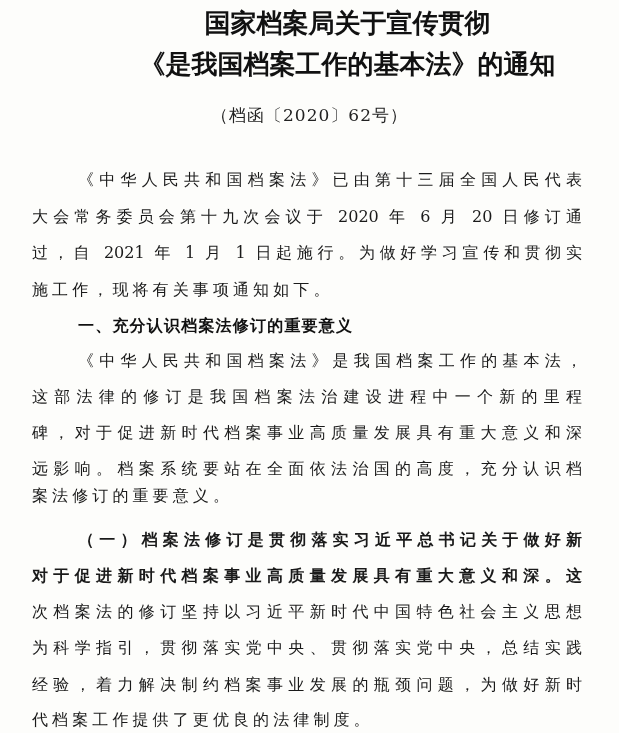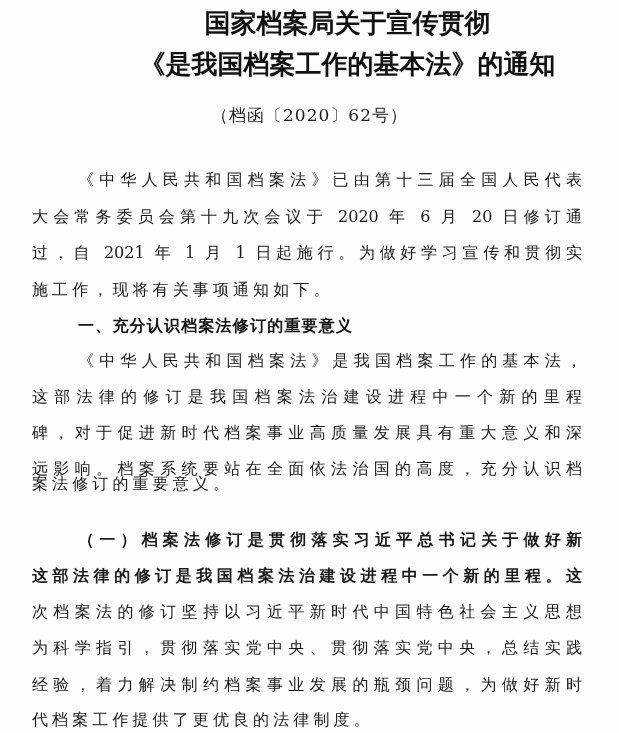--- a/index.html
+++ b/index.html
@@ -49,21 +49,21 @@
   <div class="line justify" style="top:205px">大会常务委员会第十九次会议于 2020 年 6 月 20 日修订通</div>
   <div class="line justify" style="top:241px">过，自 2021 年 1 月 1 日起施行。为做好学习宣传和贯彻实</div>
   <div class="line" style="top:278px">施工作，现将有关事项通知如下。</div>
 
   <div class="line heading" style="top:314px">一、充分认识档案法修订的重要意义</div>
 
   <div class="line indent justify" style="top:349px">《中华人民共和国档案法》是我国档案工作的基本法，</div>
   <div class="line justify" style="top:385px">这部法律的修订是我国档案法治建设进程中一个新的里程</div>
   <div class="line justify" style="top:421px">碑，对于促进新时代档案事业高质量发展具有重大意义和深</div>
   <div class="line justify" style="top:457px">远影响。档案系统要站在全面依法治国的高度，充分认识档</div>
-  <div class="line" style="top:472px">案法修订的重要意义。</div>
+  <div class="line" style="top:484px">案法修订的重要意义。</div>
 
   <div class="line indent justify sub" style="top:528px">（一）档案法修订是贯彻落实习近平总书记关于做好新</div>
-  <div class="line justify sub" style="top:564px">这部法律的修订是我国档案法治建设进程中一个新的里程。这</div>
+  <div class="line justify sub" style="top:564px">对于促进新时代档案事业高质量发展具有重大意义和深。这</div>
   <div class="line justify" style="top:600px">次档案法的修订坚持以习近平新时代中国特色社会主义思想</div>
   <div class="line justify" style="top:636px">为科学指引，贯彻落实党中央、贯彻落实党中央，总结实践</div>
   <div class="line justify" style="top:673px">经验，着力解决制约档案事业发展的瓶颈问题，为做好新时</div>
   <div class="line" style="top:708px">代档案工作提供了更优良的法律制度。</div>
 </div>
 
 </body></html>

